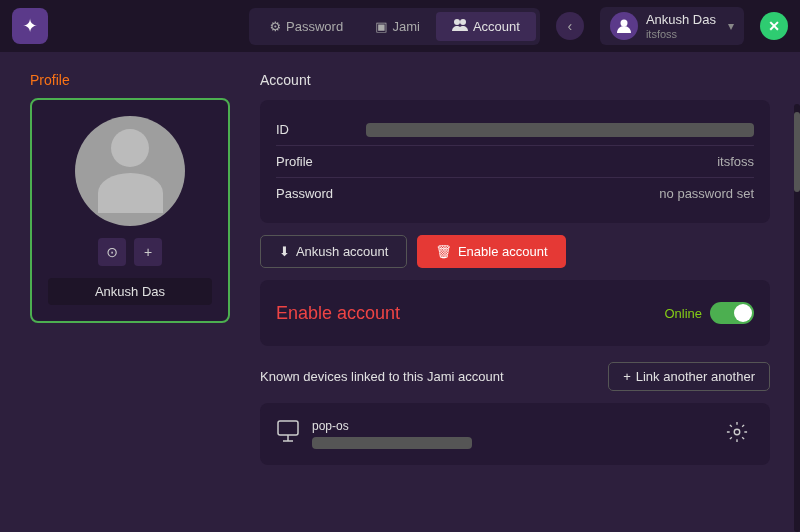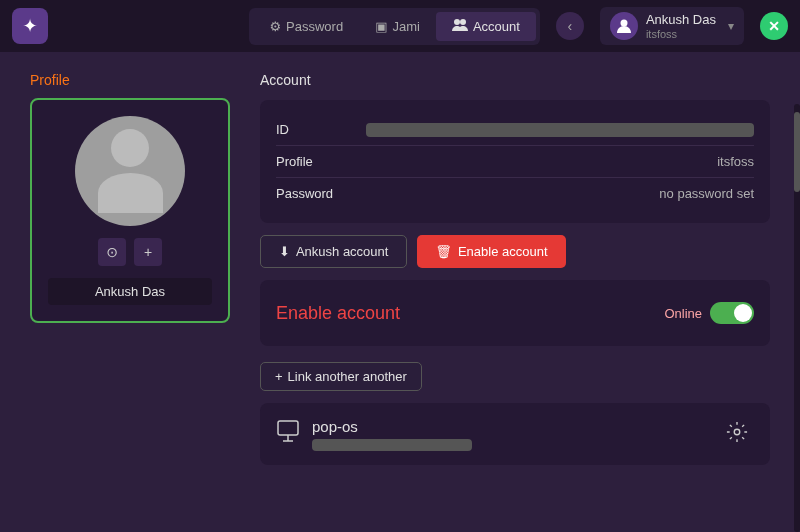--- a/index.html
+++ b/index.html
@@ -336,21 +336,21 @@
     }
 
     .enable-label {
       font-size: 18px;
       color: #ef4444;
       flex: 1;
     }
 
     .online-label {
       font-size: 13px;
-      color: #fca5a5;
+      color: #84cc16;
       margin-right: 8px;
     }
 
     .toggle {
       width: 44px;
       height: 22px;
       background: #4caf50;
       border-radius: 11px;
       position: relative;
       cursor: pointer;
@@ -409,21 +409,21 @@
     .device-icon {
       font-size: 22px;
       color: #ccc;
     }
 
     .device-info {
       flex: 1;
     }
 
     .device-name {
-      font-size: 15px;
+      font-size: 12px;
       color: #e0e0e0;
       font-weight: 500;
       margin-bottom: 4px;
     }
 
     .device-id {
       background: #555;
       border-radius: 4px;
       height: 12px;
       width: 160px;
@@ -596,20 +596,21 @@
             <span class="enable-label">Enable account</span>
             <span class="online-label">Online</span>
             <div class="toggle">
               <div class="toggle-knob"></div>
             </div>
           </div>
         </div>
 
         <div class="devices-section">
           <div class="devices-header">
+            <span class="devices-title">Known devices linked to this Jami account</span>
             <button class="link-device-btn">
               <span>+</span>
               <span>Link another another</span>
             </button>
           </div>
 
           <div class="device-card">
             <span class="device-icon">
               <svg width="24" height="22" viewBox="0 0 24 22" fill="#ccc">
                 <rect x="2" y="1" width="20" height="14" rx="2" fill="none" stroke="#ccc" stroke-width="1.5"></rect>

